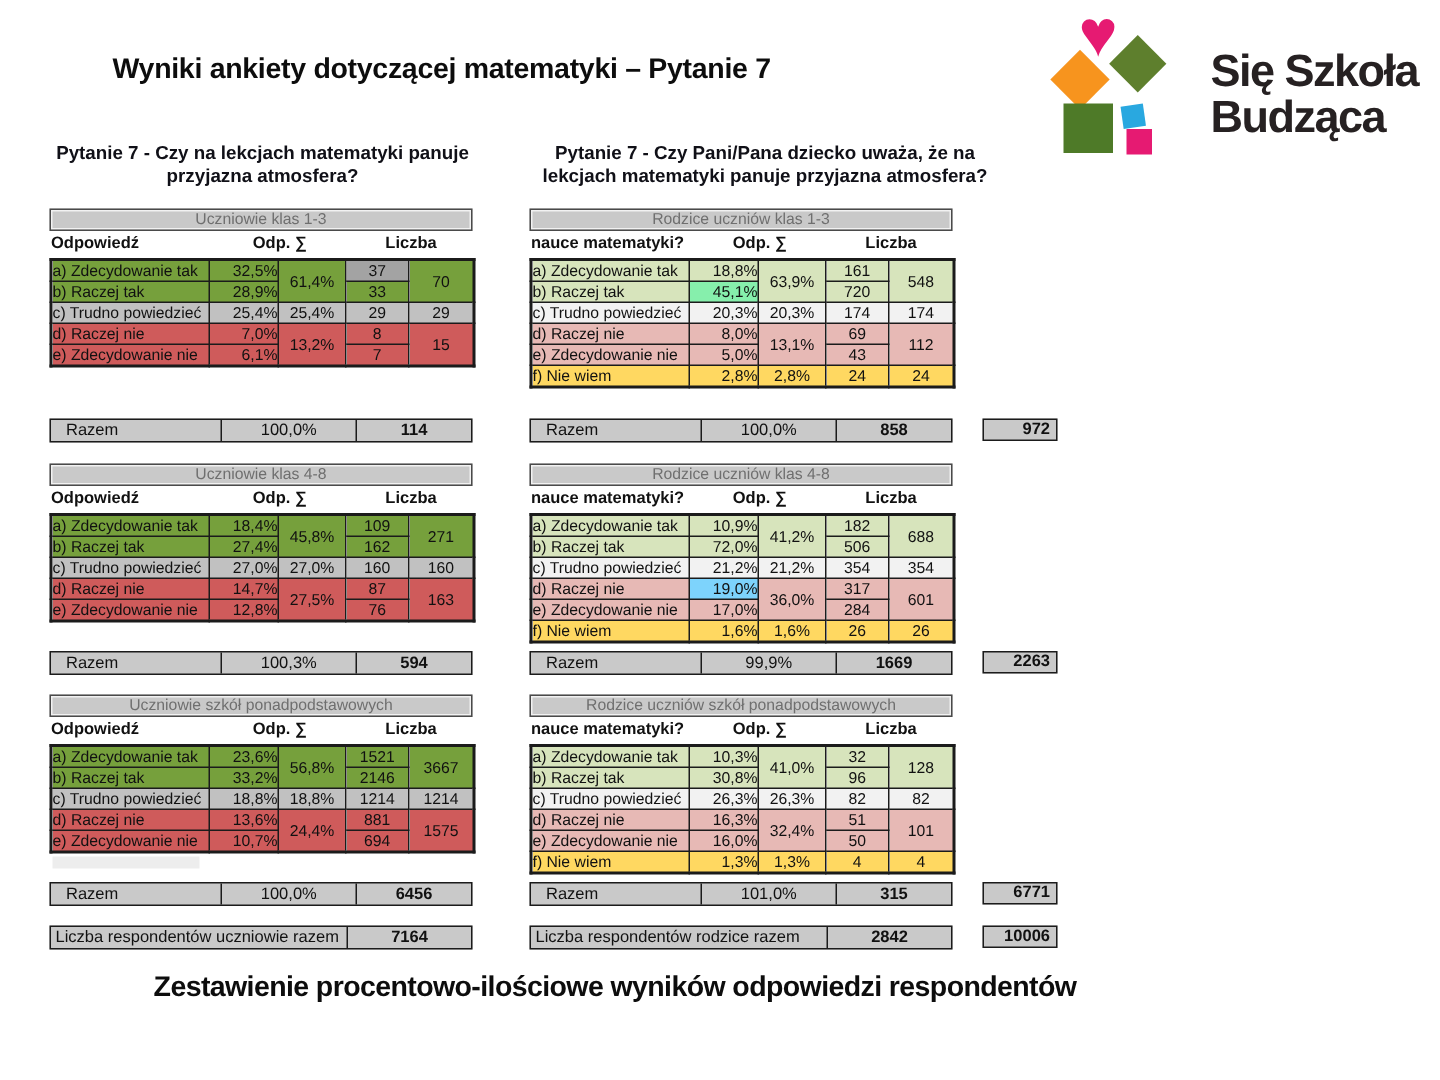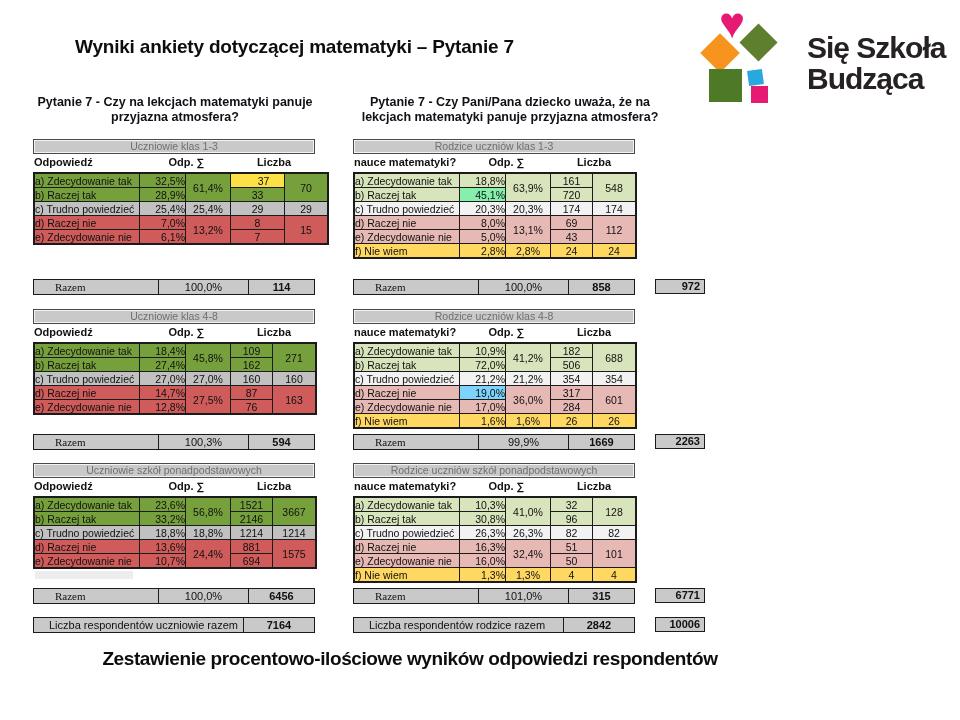--- a/index.html
+++ b/index.html
@@ -51,24 +51,24 @@
 
   .stub{position:absolute;left:2px;top:108px;width:98px;height:8px;background:#ededed;}
 
   .bar{position:absolute;left:0;width:280px;height:14px;background:#C9C9C9;
        border:1.5px solid #1b1b1b;display:flex;align-items:stretch;font-size:11px;}
   .s1 .bar.razem{top:140px}
   .s2 .bar.razem{top:125px}
   .s3 .bar.razem{top:125px}
   .s3 .bar.resp{top:154px}
   .bar .c{display:flex;align-items:center;}
-  .rz-label{flex:0 0 103px;padding-left:21px;border-right:1.5px solid #1b1b1b;font-family:Liberation Serif, serif;}
+  .rz-label{flex:0 0 103px;padding-left:10px;border-right:1.5px solid #1b1b1b;}
   .rz-pct{flex:0 0 89px;justify-content:center;border-right:1.5px solid #1b1b1b;}
   .rz-cnt{flex:1;justify-content:center;font-weight:bold;}
-  .rp-label{flex:0 0 194px;padding-left:15px;border-right:1.5px solid #1b1b1b;}
+  .rp-label{flex:0 0 194px;padding-left:3px;border-right:1.5px solid #1b1b1b;}
   .rp-val{flex:1;justify-content:center;font-weight:bold;}
 
   .sidebox{position:absolute;left:302px;width:44px;height:11px;background:#C9C9C9;
            border:1.5px solid #1b1b1b;font-size:11px;font-weight:bold;text-align:right;
            padding:1px 4px 1px 0;line-height:11px;}
   .s1 .sidebox.sb1{top:140px}
   .s2 .sidebox.sb1{top:125px}
   .s3 .sidebox.sb1{top:125px}
   .s3 .sidebox.sb2{top:154px}
 </style>
@@ -102,21 +102,21 @@
       <div class="h-odp">Odp. ∑</div>
       <div class="h-liczba">Liczba</div>
     </div>
     <div class="tbl-slot">
       <table class="data">
         <tbody>
           <tr>
             <td class="lbl" style="background: rgb(118, 160, 60);">a) Zdecydowanie tak</td>
             <td class="pct" style="background: rgb(118, 160, 60);">32,5%</td>
             <td class="sump" rowspan="2" style="background: rgb(118, 160, 60);">61,4%</td>
-            <td class="cnt" style="background: #fde047; padding-left: 12px;">37</td>
+            <td class="cnt" style="background: #a3a3a3;">37</td>
             <td class="sumc" rowspan="2" style="background: rgb(118, 160, 60);">70</td>
           </tr>
           <tr>
             <td class="lbl" style="background: rgb(118, 160, 60);">b) Raczej tak</td>
             <td class="pct" style="background: rgb(118, 160, 60);">28,9%</td>
             <td class="cnt" style="background: rgb(118, 160, 60);">33</td>
           </tr>
           <tr>
             <td class="lbl" style="background: rgb(193, 193, 193);">c) Trudno powiedzieć</td>
             <td class="pct" style="background: rgb(193, 193, 193);">25,4%</td>

